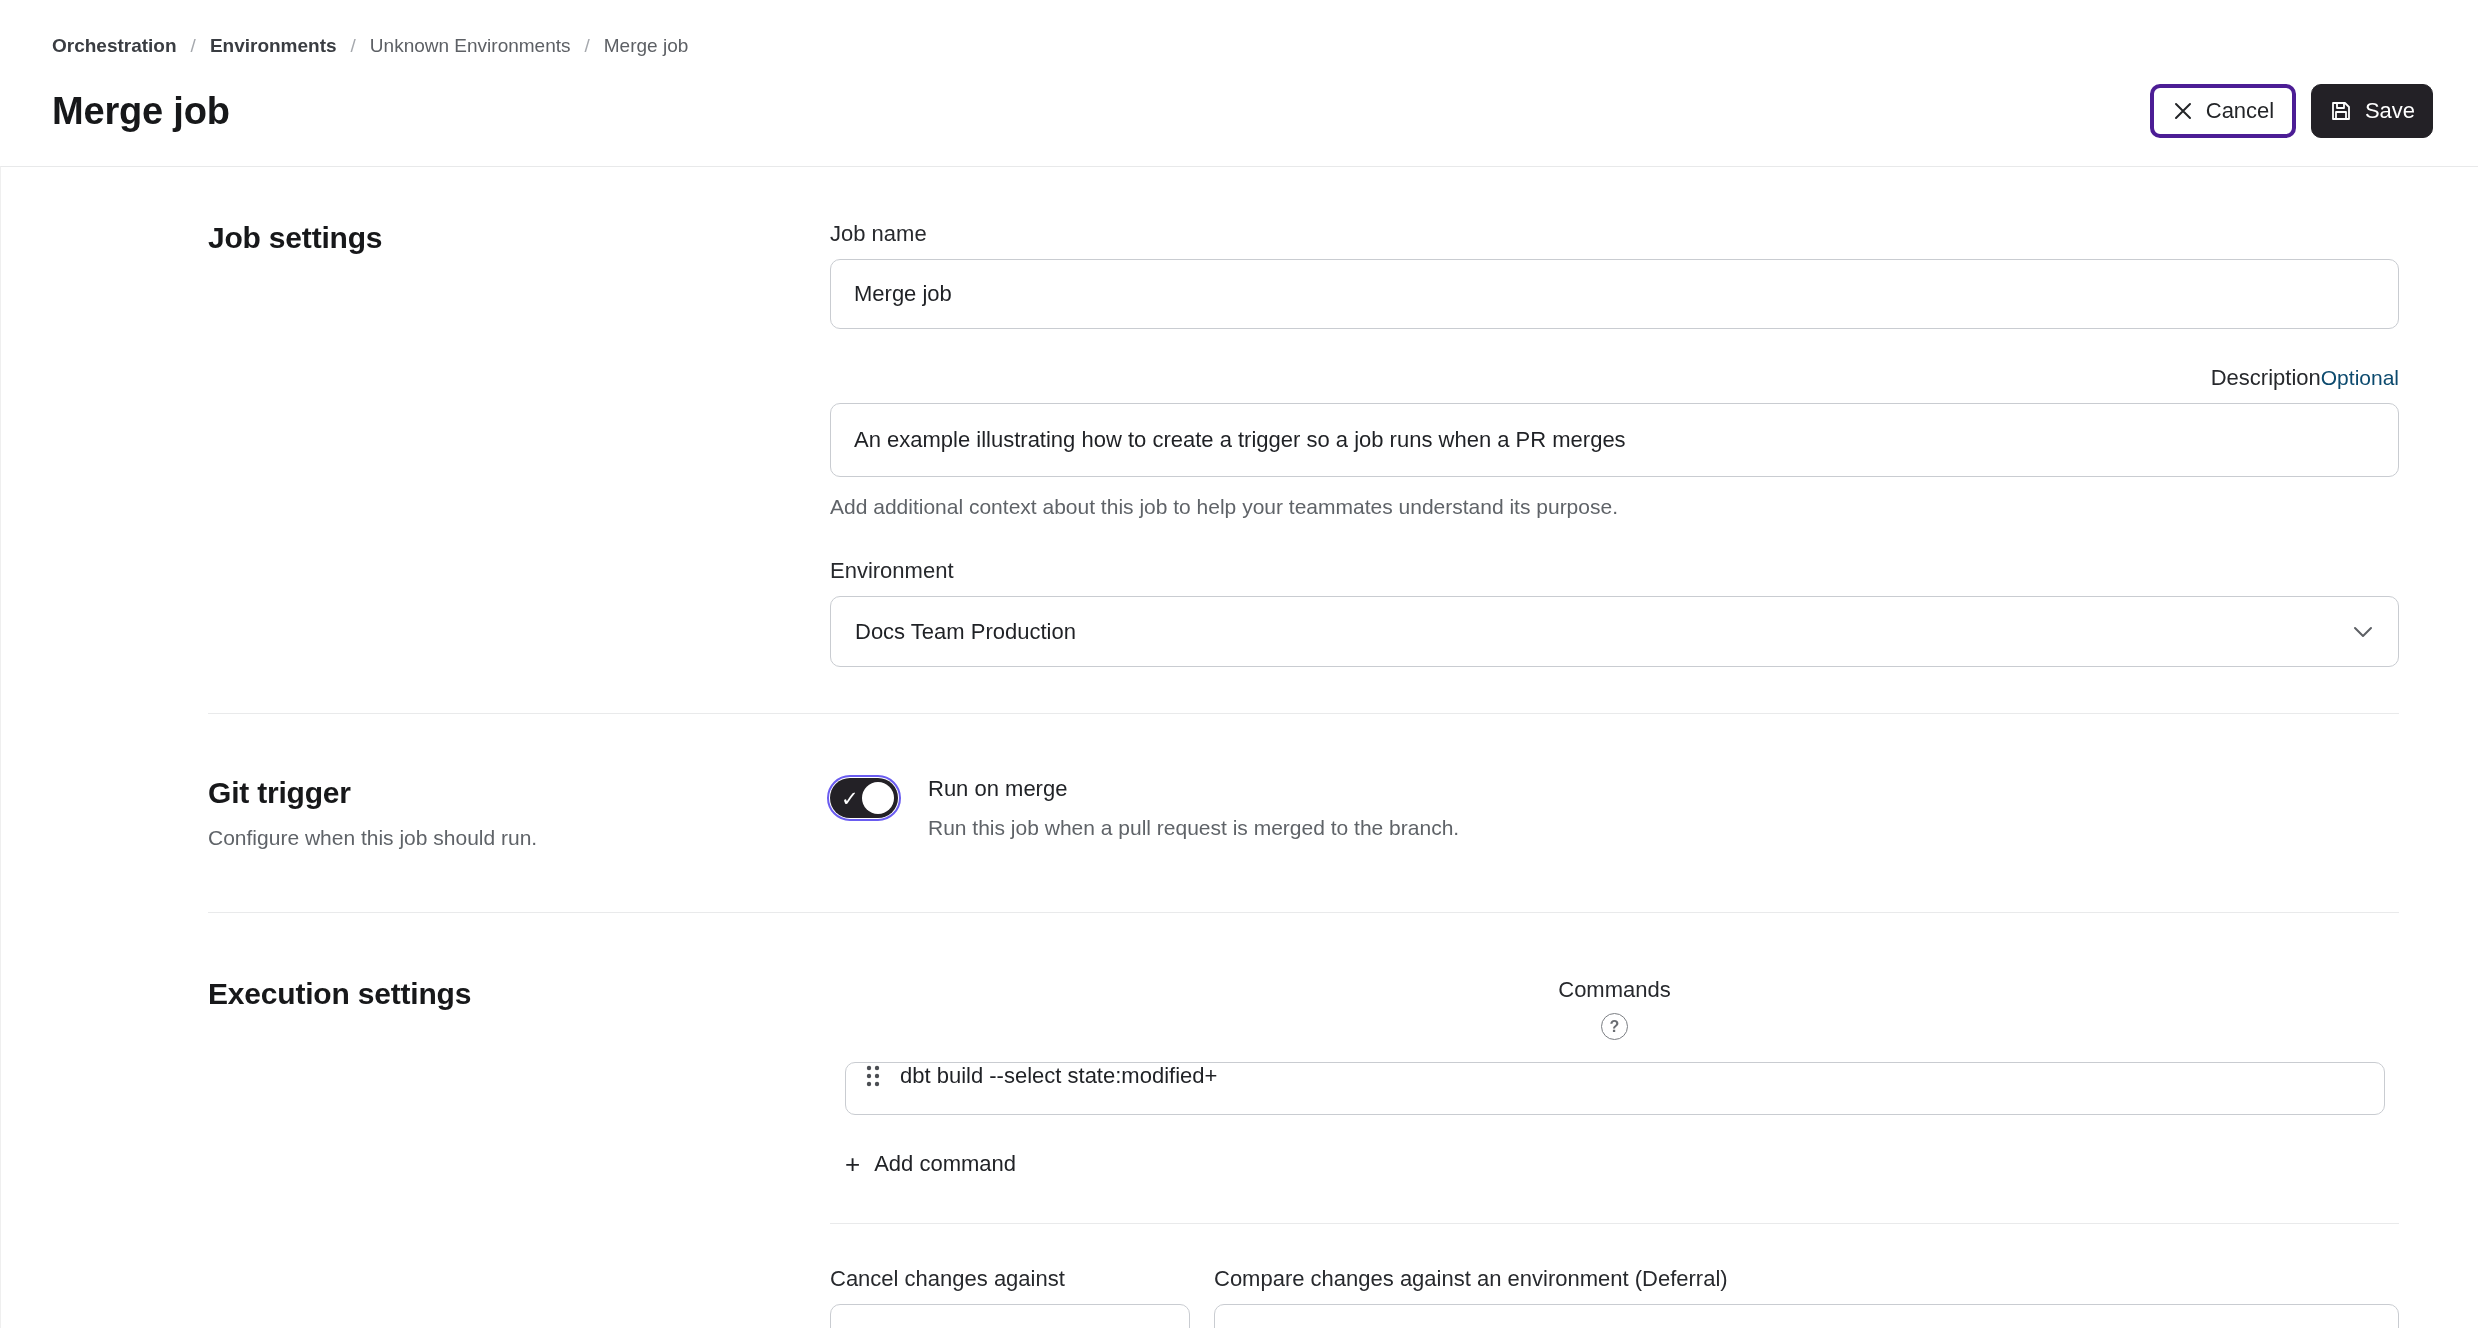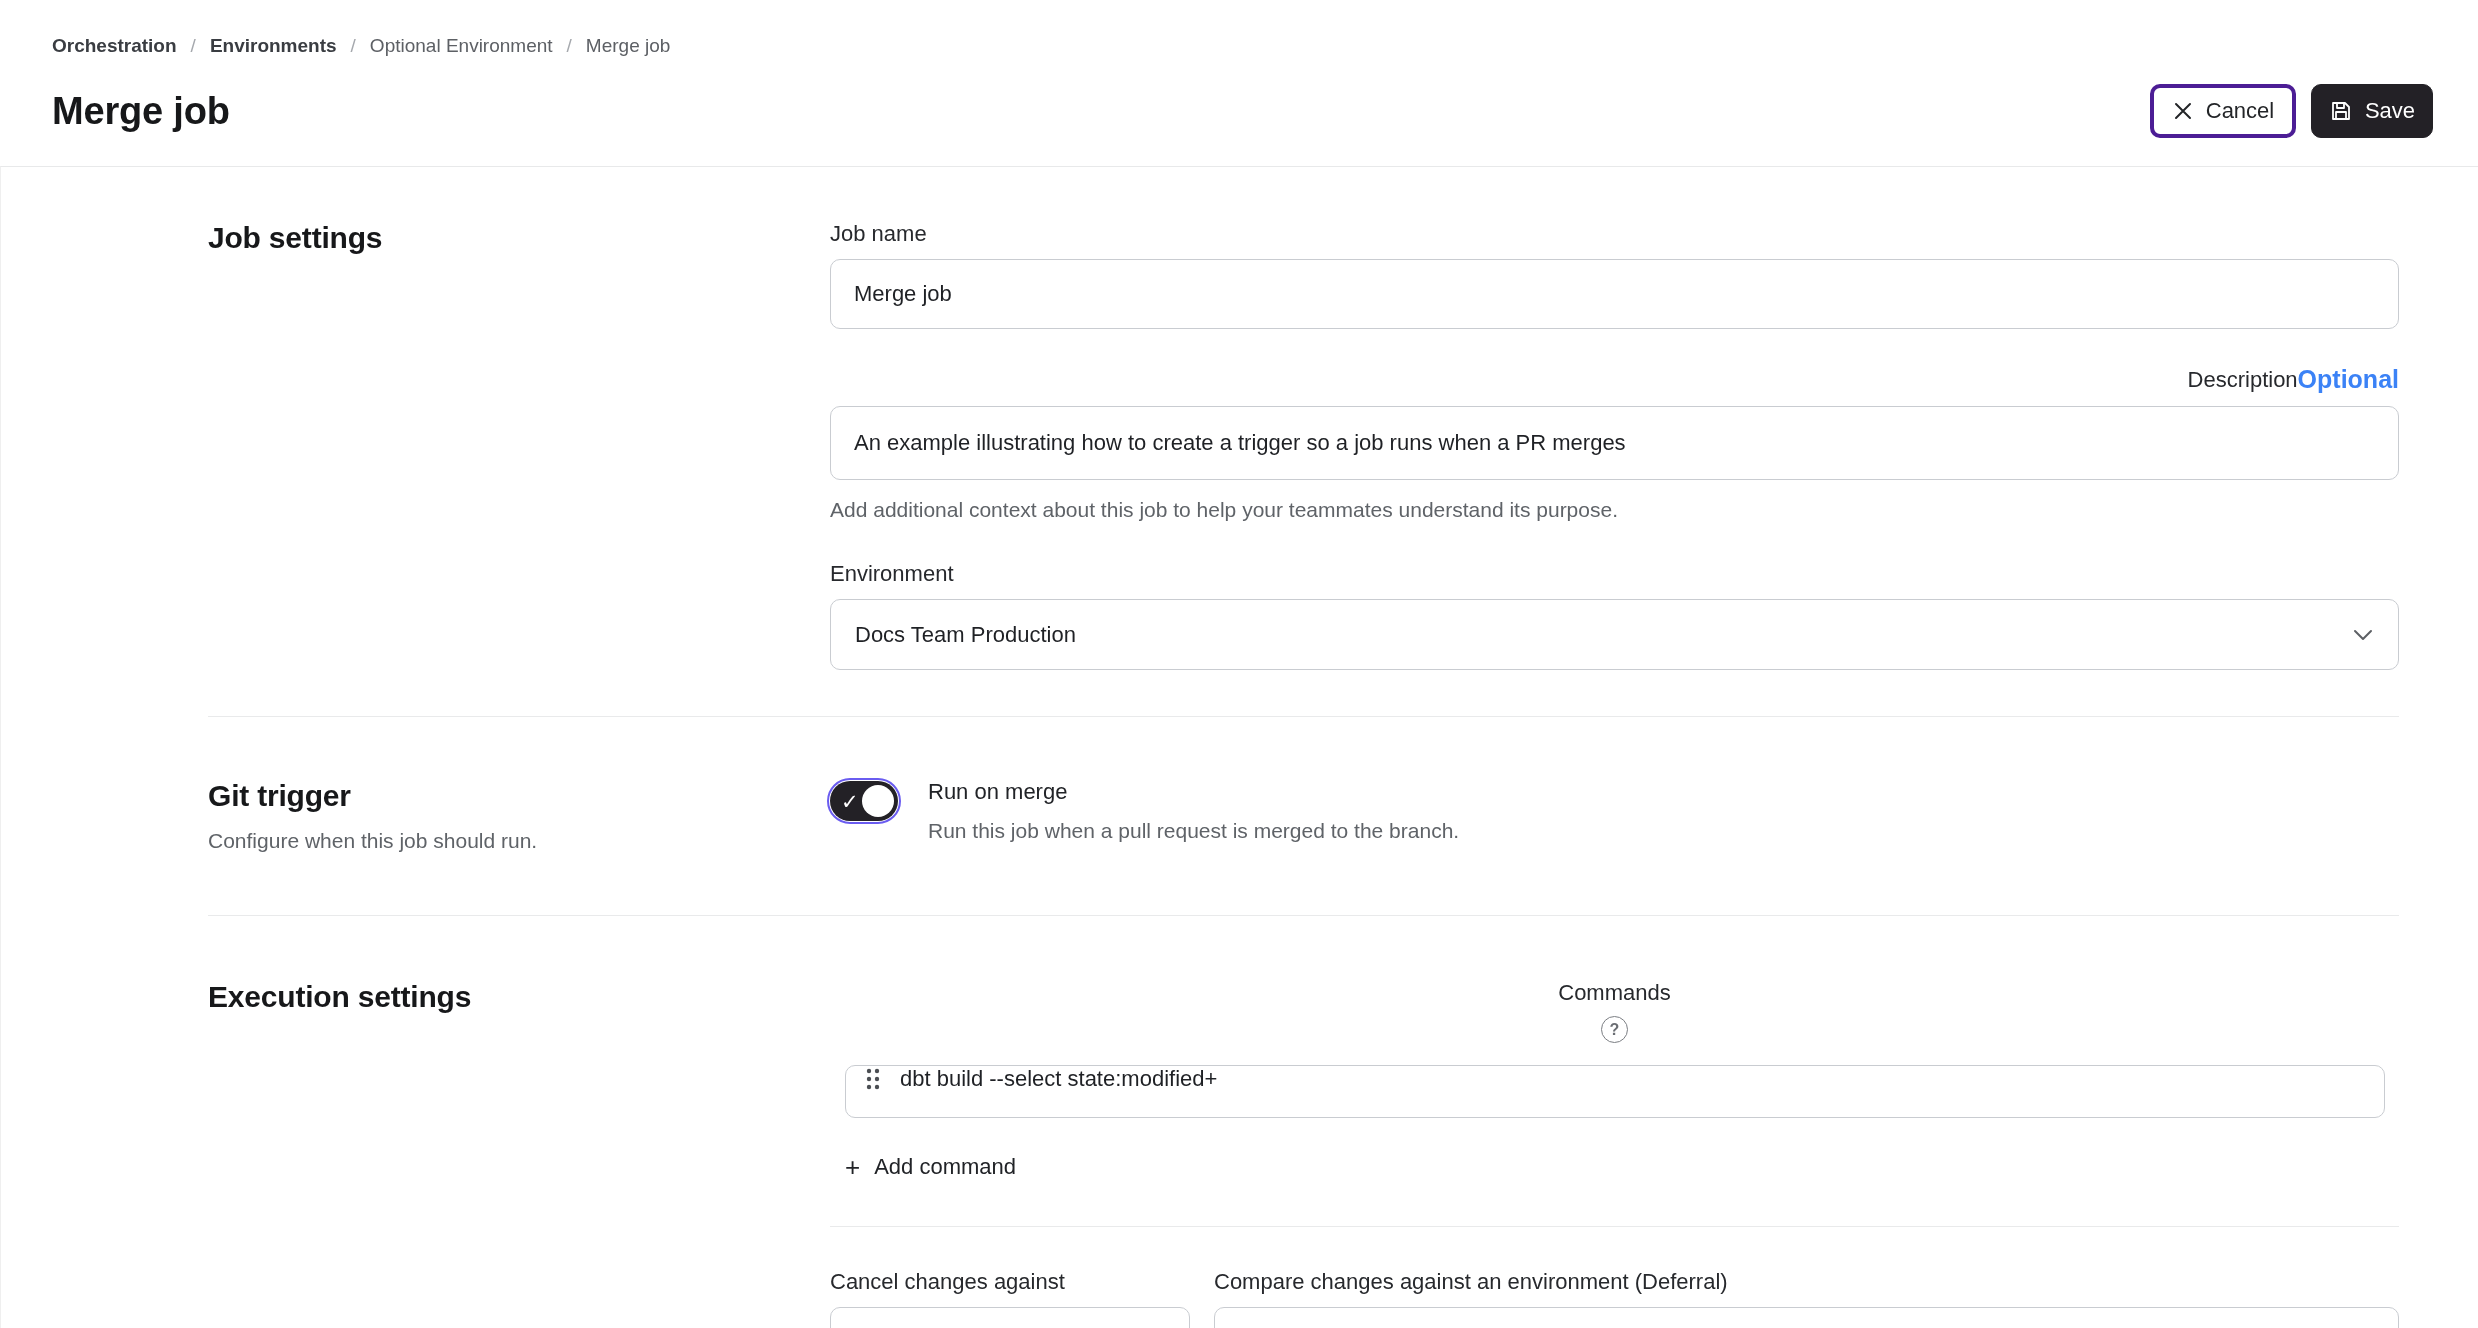--- a/index.html
+++ b/index.html
@@ -28,21 +28,21 @@
   .section { display: flex; }
   .section-left { width: 622px; flex: 0 0 622px; }
   .section-right { flex: 1 1 auto; min-width: 0; }
   .hr { border: 0; border-top: 1px solid #e9eaeb; height: 0; }
 
   .section-heading { font-size: 30px; font-weight: 700; color: #17181a; letter-spacing: -0.2px; }
   .section-subheading { margin-top: 16px; font-size: 21px; color: #5f6368; }
 
   .field-label { font-size: 22px; font-weight: 500; color: #27292d; }
   .label-row { display: flex; align-items: center; justify-content: flex-end; margin-bottom: 12px; }
-  .optional { font-size: 25px; font-weight: 700; color: #3b82f6; }
+  .optional { font-size: 21px; font-weight: 400; color: #0c4a6e; }
   .helper { margin-top: 15px; font-size: 21px; color: #5f6368; line-height: 30px; }
 
   .text-input { width: 100%; height: 70px; border: 1px solid #c9ccd1; border-radius: 10px;
                 padding: 0 23px; font-size: 22px; color: #1f2125; background: #fff; outline: none;
                 font-family: "Liberation Sans", "DejaVu Sans", sans-serif; }
   .select-box { display: flex; align-items: center; justify-content: space-between; height: 71px;
                 border: 1px solid #c9ccd1; border-radius: 10px; padding: 0 24px; background: #fff;
                 font-size: 22px; color: #1f2125; cursor: pointer; }
   .chevron svg { display: block; }
 
@@ -87,21 +87,21 @@
 </style>
 </head>
 <body>
 
 <div class="header">
   <div class="breadcrumb">
     <span class="crumb">Orchestration</span>
     <span class="crumb-sep">/</span>
     <span class="crumb">Environments</span>
     <span class="crumb-sep">/</span>
-    <span class="crumb muted">Optional Environment</span>
+    <span class="crumb muted">Unknown Environments</span>
     <span class="crumb-sep">/</span>
     <span class="crumb muted">Merge job</span>
   </div>
   <div class="title-row">
     <div class="page-title">Merge job</div>
     <div class="header-actions">
       <div class="btn btn-cancel">
         <span>
           <svg width="22" height="22" viewBox="0 0 22 22">
               <path d="M4 4 L18 18 M18 4 L4 18" stroke="#232528" stroke-width="2" fill="none" stroke-linecap="round"></path>

